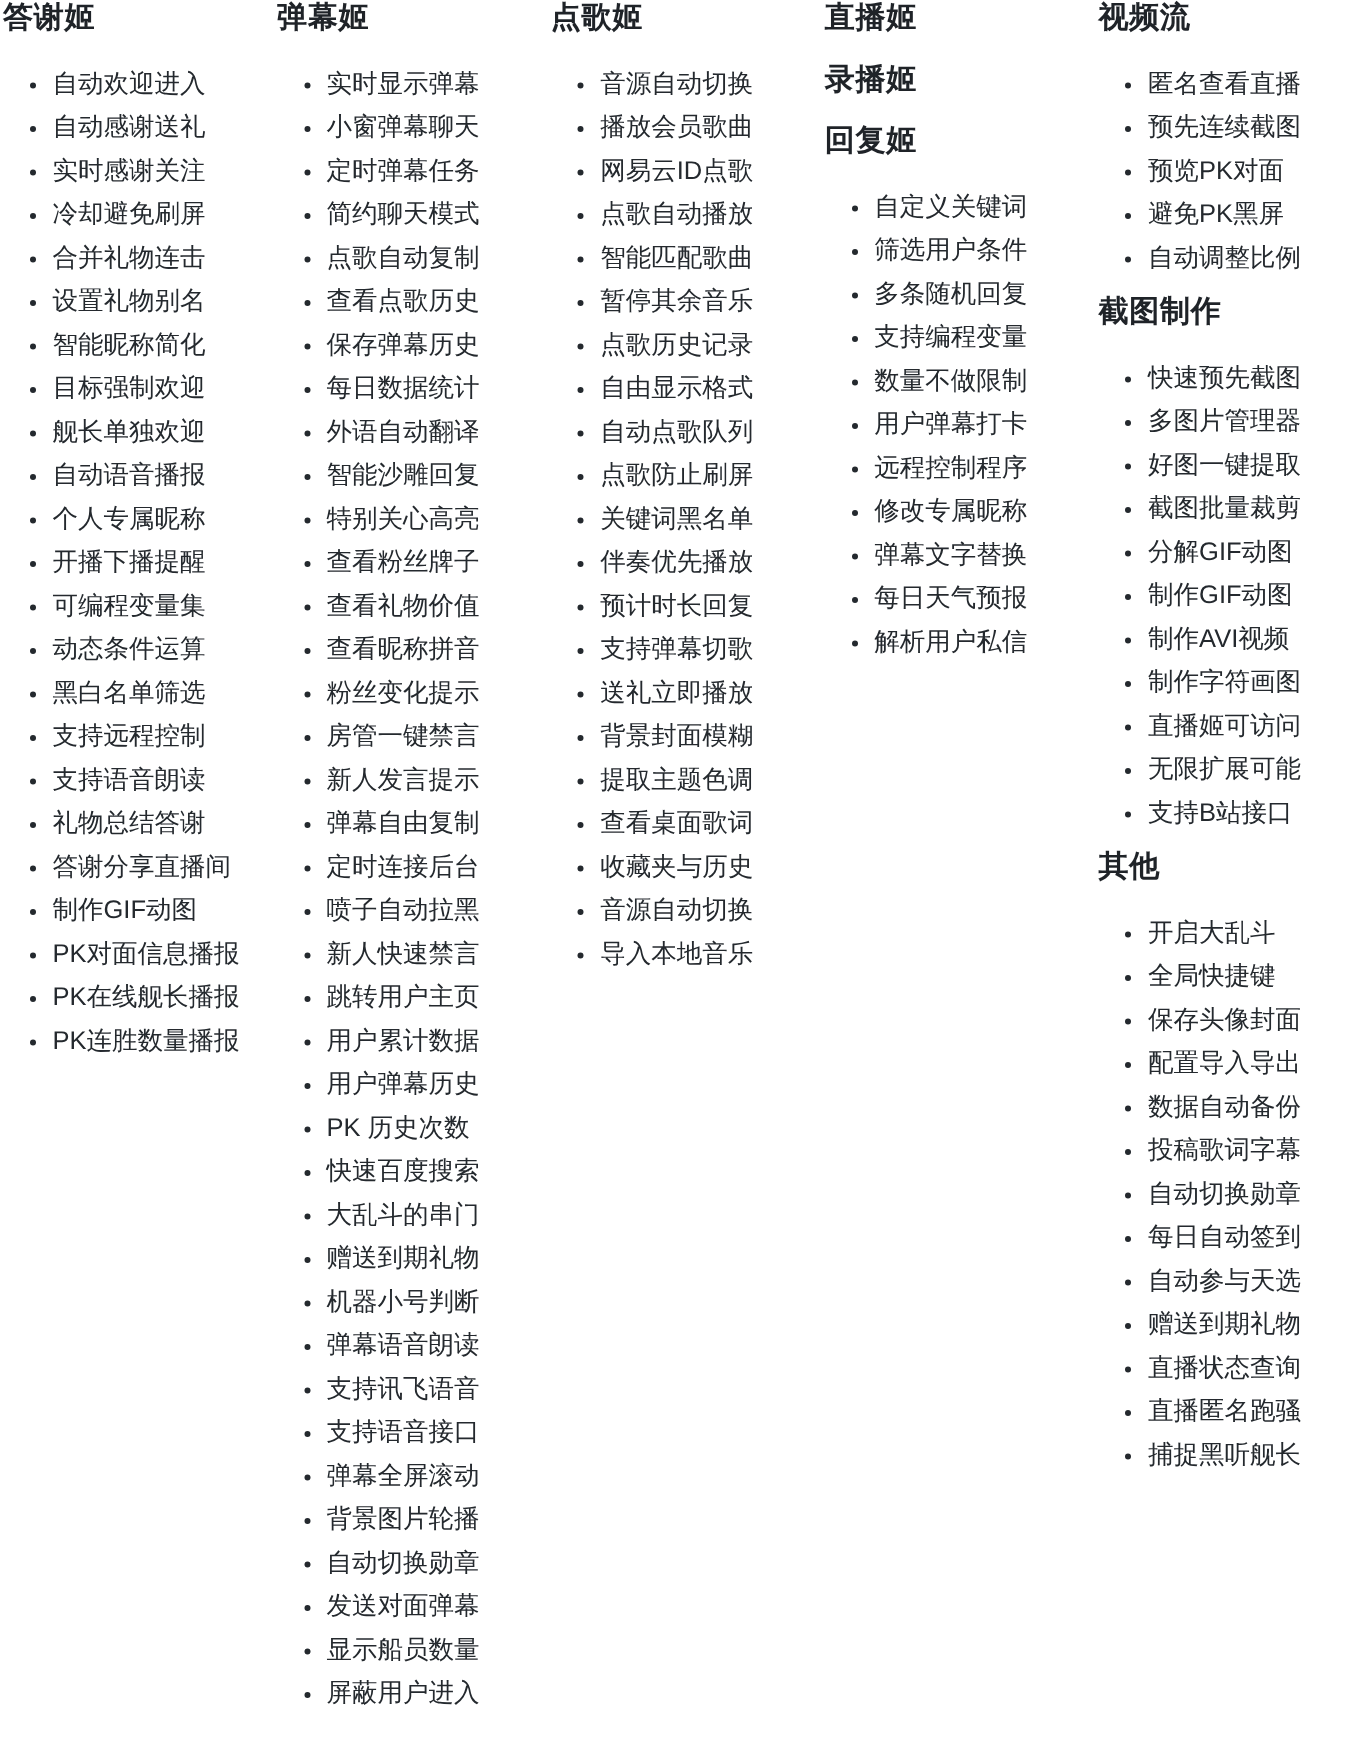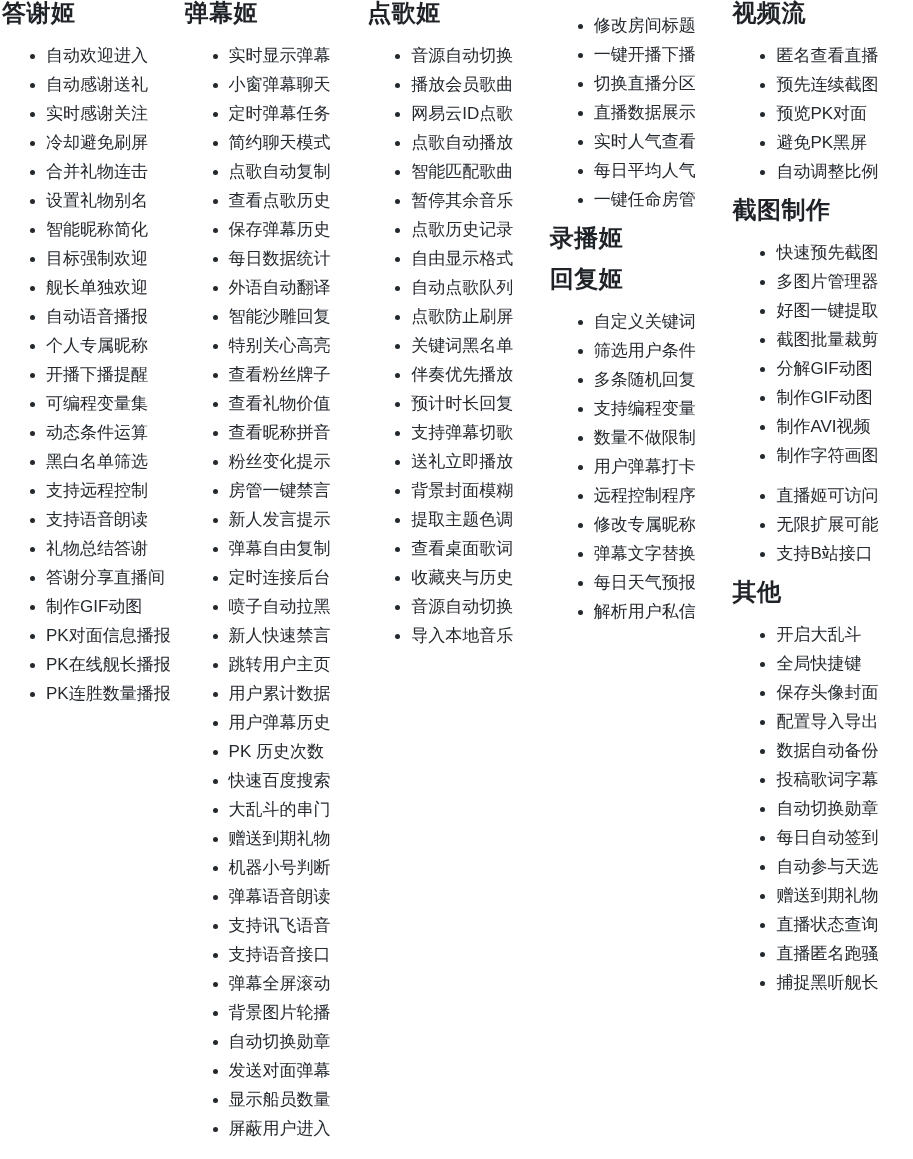--- a/index.html
+++ b/index.html
@@ -20,32 +20,32 @@
     width: 913px;
     align-items: flex-start;
     box-sizing: border-box;
   }
   .column {
     width: 20%;
     box-sizing: border-box;
     padding: 0 6px 12px 2px;
   }
   .section-title {
-    font-size: 24px;
+    font-size: 20px;
     font-weight: 700;
     line-height: 25px;
     margin: 10px 0 16px 0;
     color: #1f2328;
     letter-spacing: 0.5px;
   }
   .column .section-title:first-child {
     margin-top: 0;
   }
   .feature-list {
-    margin: 11px;
+    margin: 0;
     padding: 0 0 0 33px;
     list-style: disc outside;
   }
   .feature-item {
     font-size: 17px;
     line-height: 29px;
     color: #24292e;
     white-space: nowrap;
   }
   .feature-item::marker {
@@ -148,29 +148,21 @@
         <li class="feature-item">送礼立即播放</li>
         <li class="feature-item">背景封面模糊</li>
         <li class="feature-item">提取主题色调</li>
         <li class="feature-item">查看桌面歌词</li>
         <li class="feature-item">收藏夹与历史</li>
         <li class="feature-item">音源自动切换</li>
         <li class="feature-item">导入本地音乐</li>
       </ul>
     </div>
     <div class="column">
-      <ul class="feature-list">
-        <li class="feature-item">修改房间标题</li>
-        <li class="feature-item">一键开播下播</li>
-        <li class="feature-item">切换直播分区</li>
-        <li class="feature-item">直播数据展示</li>
-        <li class="feature-item">实时人气查看</li>
-        <li class="feature-item">每日平均人气</li>
-        <li class="feature-item">一键任命房管</li>
-      </ul>
+      <h3 class="section-title">直播姬</h3>
       <h3 class="section-title">录播姬</h3>
       <h3 class="section-title">回复姬</h3>
       <ul class="feature-list">
         <li class="feature-item">自定义关键词</li>
         <li class="feature-item">筛选用户条件</li>
         <li class="feature-item">多条随机回复</li>
         <li class="feature-item">支持编程变量</li>
         <li class="feature-item">数量不做限制</li>
         <li class="feature-item">用户弹幕打卡</li>
         <li class="feature-item">远程控制程序</li>

